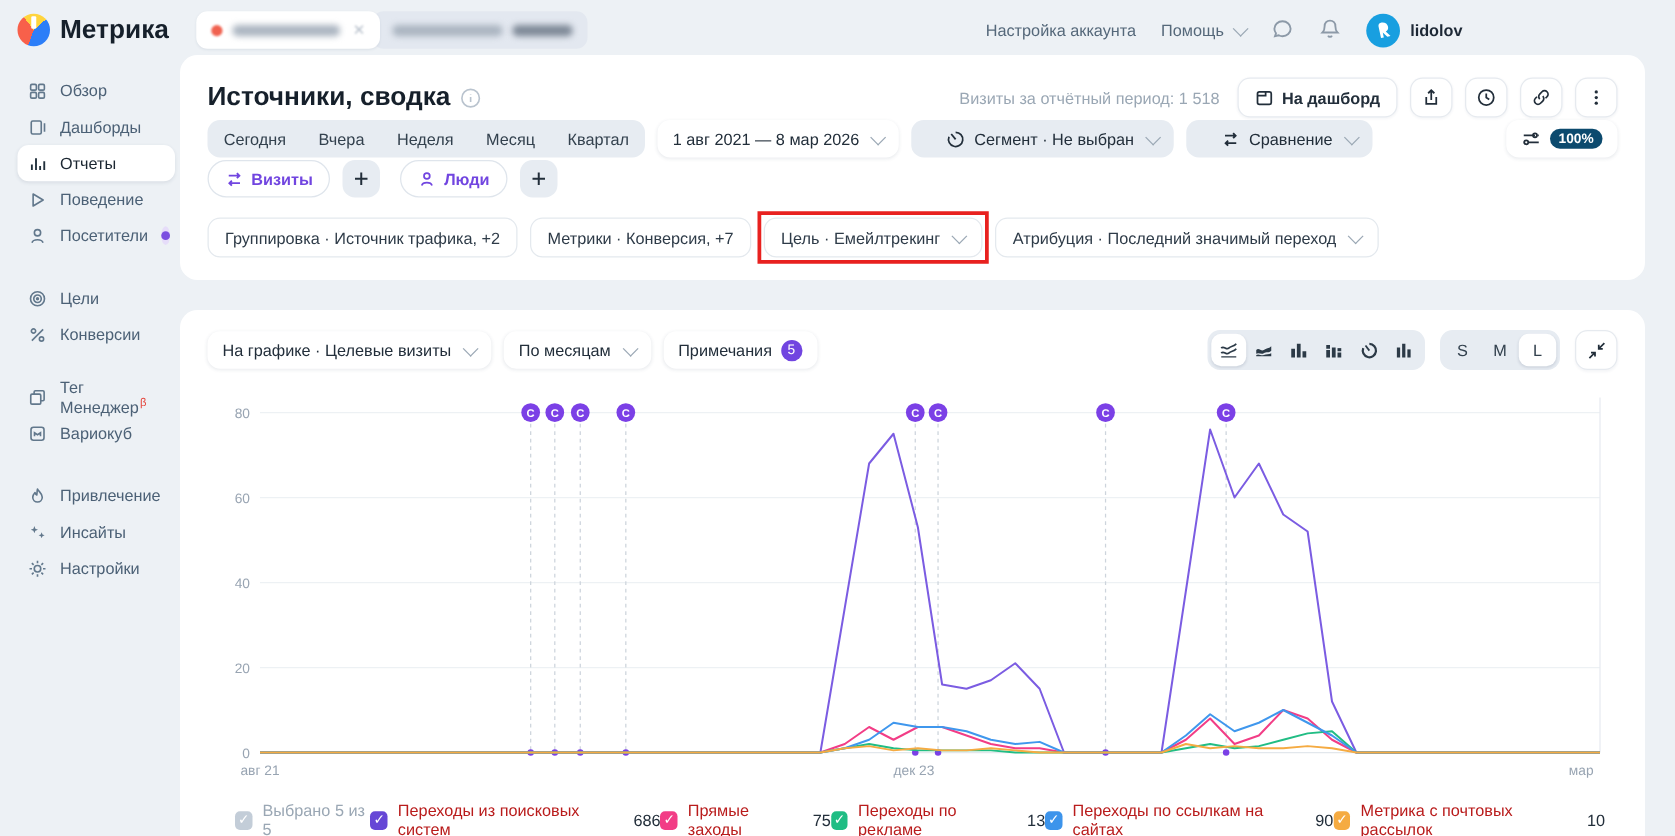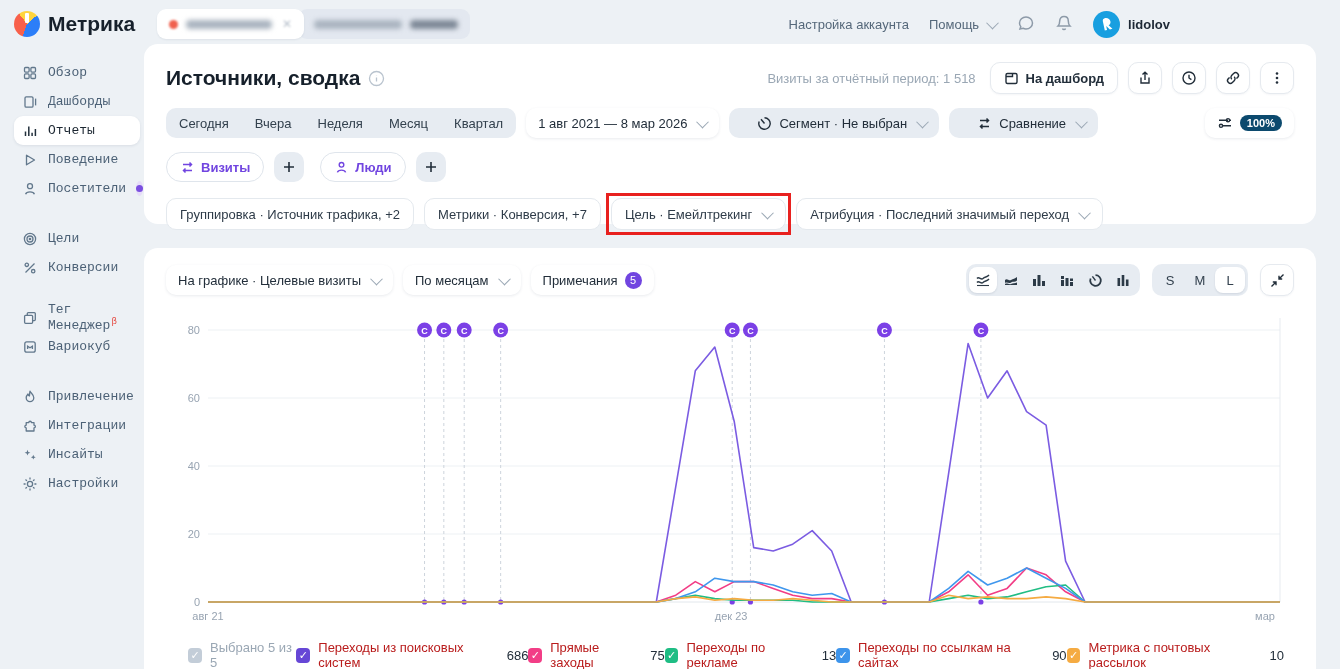--- a/index.html
+++ b/index.html
@@ -21,21 +21,21 @@
   .blurbar.dark { background:#7d8896; }
   .tab .x { color:#b6bfca; font-size:12px; margin-left:2px; filter:blur(1px); }
   .top-right { margin-left:auto; display:flex; align-items:center; gap:20px; font-size:13px; color:#53импlight; color:#55687a; }
   .top-link { display:flex; align-items:center; gap:5px; cursor:pointer; }
   .avatar { width:27px; height:27px; border-radius:50%; background:#189fe0; display:flex; align-items:center; justify-content:center; }
   .username { font-weight:bold; color:#1d2835; margin-left:-12px; }
   .chev { width:9px; height:9px; display:inline-block; border-right:1.6px solid #9aa7b4; border-bottom:1.6px solid #9aa7b4; transform:rotate(45deg) translate(-1px,-1px); margin-left:4px; }
 
   
   .sidebar { position:absolute; left:0; top:50px; width:148px; padding:8px 8px 0 14px; font-size:13px; color:#4c6176; }
-  .side-item { display:flex; align-items:center; gap:10px; padding:6px 8px; border-radius:9px; height:29px; cursor:pointer; position:relative;font-family:Liberation Mono, monospace; }
+  .side-item { display:flex; align-items:center; gap:10px; padding:6px 8px; border-radius:9px; height:29px; cursor:pointer; position:relative; }
   .side-item svg { flex:0 0 16px; }
   .side-item.active { background:#fff; color:#1b2631; box-shadow:0 1px 3px rgba(40,60,90,.10); }
   .side-gap { height:21px; }
   .beta { color:#e5453c; font-size:9px; vertical-align:super; margin-left:1px; }
   .vis-badge { margin-left:auto; width:15px; height:15px; border-radius:50%; background:#e6ddf9; display:flex; align-items:center; justify-content:center; }
   .vis-badge i { width:7px; height:7px; border-radius:50%; background:#7b4fe0; }
 
   
   .card { position:absolute; left:144px; width:1172px; background:#fff; border-radius:14px; }
   .card1 { top:44px; height:180px; padding:18px 22px; }
@@ -44,21 +44,21 @@
   
   .hrow { display:flex; align-items:center; }
   .page-title { font-size:21px; font-weight:bold; color:#16202b; display:flex; align-items:center; gap:8px; }
   .hdr-right { margin-left:auto; display:flex; align-items:center; gap:10px; }
   .visits-note { font-size:13px; color:#9aa7b4; margin-right:4px; }
   .btn { background:#fff; border:1px solid #e6eaef; border-radius:10px; height:32px; display:flex; align-items:center; justify-content:center; gap:7px; font-size:13px; color:#222e3a; cursor:pointer; box-shadow:0 1px 2px rgba(40,60,90,.05); }
   .btn.icon { width:34px; }
   .btn.label { padding:0 13px; font-weight:bold; }
 
   
-  .frow { display:flex; align-items:center; margin-top:14px; gap:10px; }
+  .frow { display:flex; align-items:center; margin-top:2px; gap:10px; }
   .pillgroup { background:#e7ecf2; border-radius:10px; height:30px; display:flex; align-items:center; font-size:13px; color:#33414e; }
   .pillgroup span { padding:0 13px; cursor:pointer; }
   .pill { height:30px; border-radius:10px; display:flex; align-items:center; gap:7px; padding:0 12px; font-size:13px; color:#222e3a; cursor:pointer; }
   .pill.white { background:#fff; box-shadow:0 1px 3px rgba(40,60,90,.10); }
   .pill.grey { background:#e7ecf2;padding-left:28px; }
   .sampling { margin-left:auto; }
   .badge-purple { background:#0c4a6e; color:#fff; font-size:11px; font-weight:bold; border-radius:9px; padding:2px 7px; }
 
   .round-pill { height:30px; border:1px solid #dfe5ec; border-radius:16px; display:flex; align-items:center; gap:6px; padding:0 13px; font-size:13px; color:#7145e0; font-weight:bold; cursor:pointer; }
   .plus-btn { width:30px; height:30px; border-radius:10px; background:#e7ecf2; display:flex; align-items:center; justify-content:center; cursor:pointer; }
@@ -200,26 +200,20 @@
         <path d="M5.6 10V7.2l2.4 1.6 2.4-1.6V10"></path>
       </svg>
     <span>Вариокуб</span>
   </div>
   <div class="side-gap"></div>
   <div class="side-item">
     <svg width="16" height="16" viewBox="0 0 16 16" fill="none" stroke="#62788c" stroke-width="1.3">
         <path d="M8 2.2c.8 2 3.8 3.4 3.8 6.6a3.8 3.8 0 0 1-7.6 0c0-1.8.9-2.8 1.8-3.8.2 1 .7 1.6 1.4 2 .3-1.5.2-3.3.6-4.8z" stroke-linejoin="round"></path>
       </svg>
     <span>Привлечение</span>
-  </div>
-  <div class="side-item">
-    <svg width="16" height="16" viewBox="0 0 16 16" fill="none" stroke="#62788c" stroke-width="1.3">
-        <path d="M4.2 13V9.8c-1.8 0-1.8-2.6 0-2.6V4.6h2.6c0-1.8 2.6-1.8 2.6 0h2.6v2.6c1.8 0 1.8 2.6 0 2.6V13z" stroke-linejoin="round"></path>
-      </svg>
-    <span>Интеграции</span>
   </div>
   <div class="side-item">
     <svg width="16" height="16" viewBox="0 0 16 16">
         <path d="M5.5 2.8l.8 2.1 2.1.8-2.1.8-.8 2.1-.8-2.1-2.1-.8 2.1-.8zM11.3 7.8l.7 1.7 1.7.7-1.7.7-.7 1.7-.7-1.7-1.7-.7 1.7-.7z" fill="#62788c"></path>
       </svg>
     <span>Инсайты</span>
   </div>
   <div class="side-item">
     <svg width="16" height="16" viewBox="0 0 16 16" fill="none" stroke="#62788c" stroke-width="1.3">
         <circle cx="8" cy="8" r="2.6"></circle>

